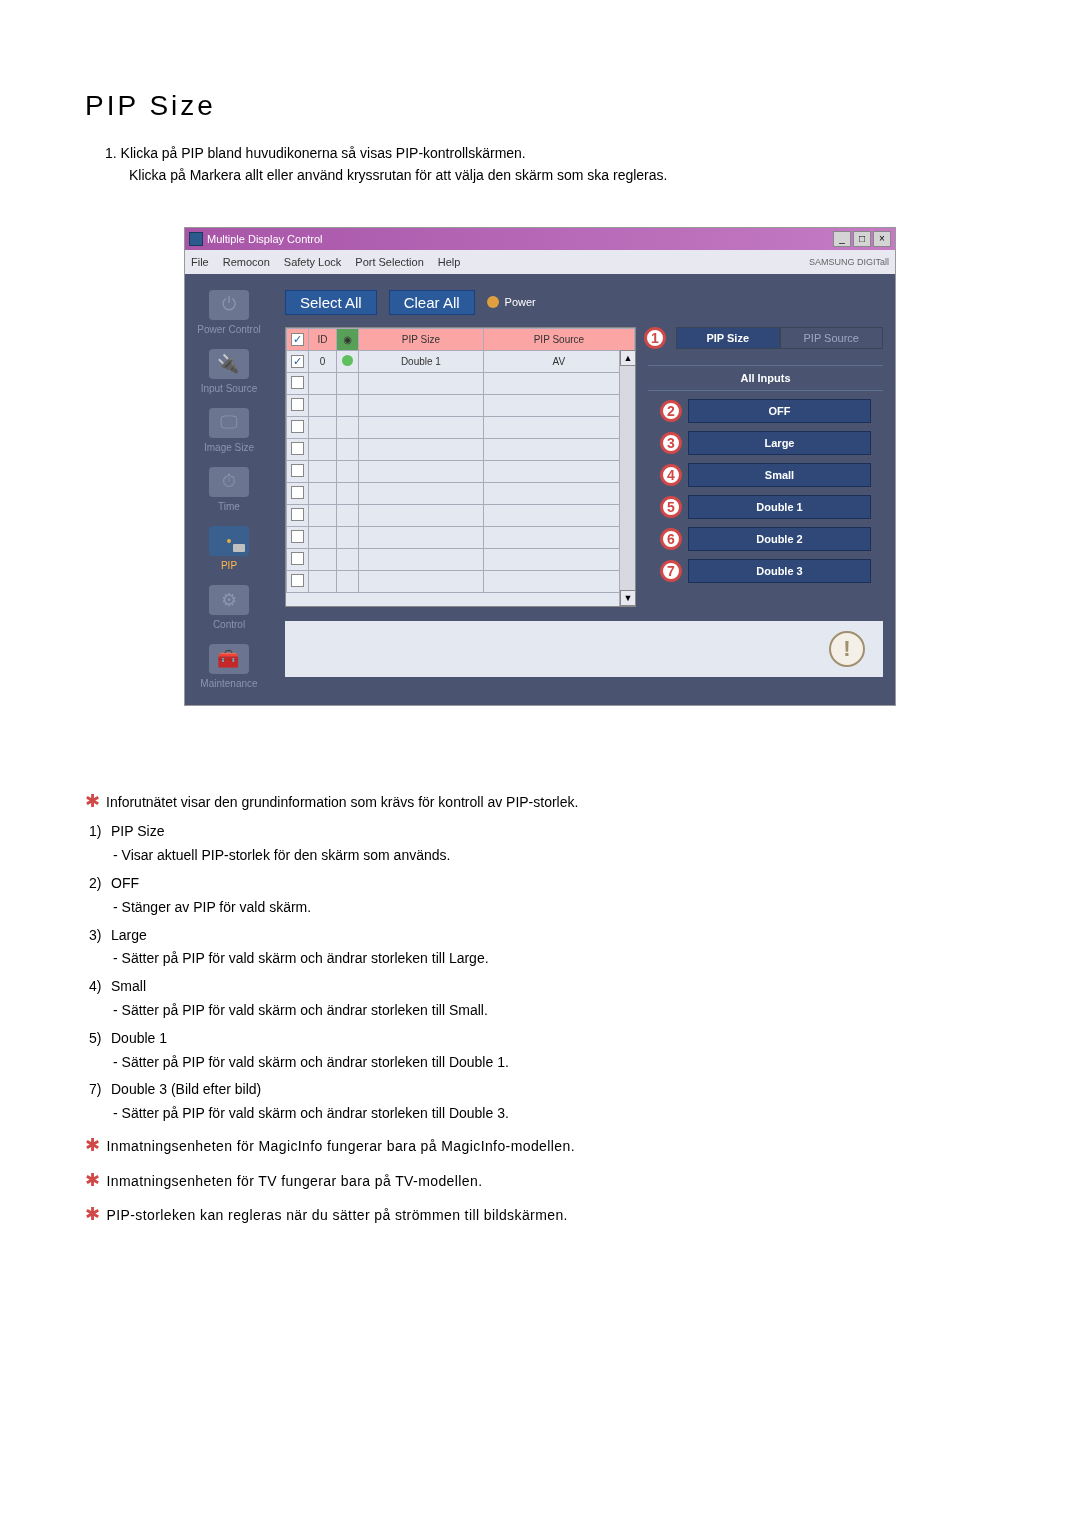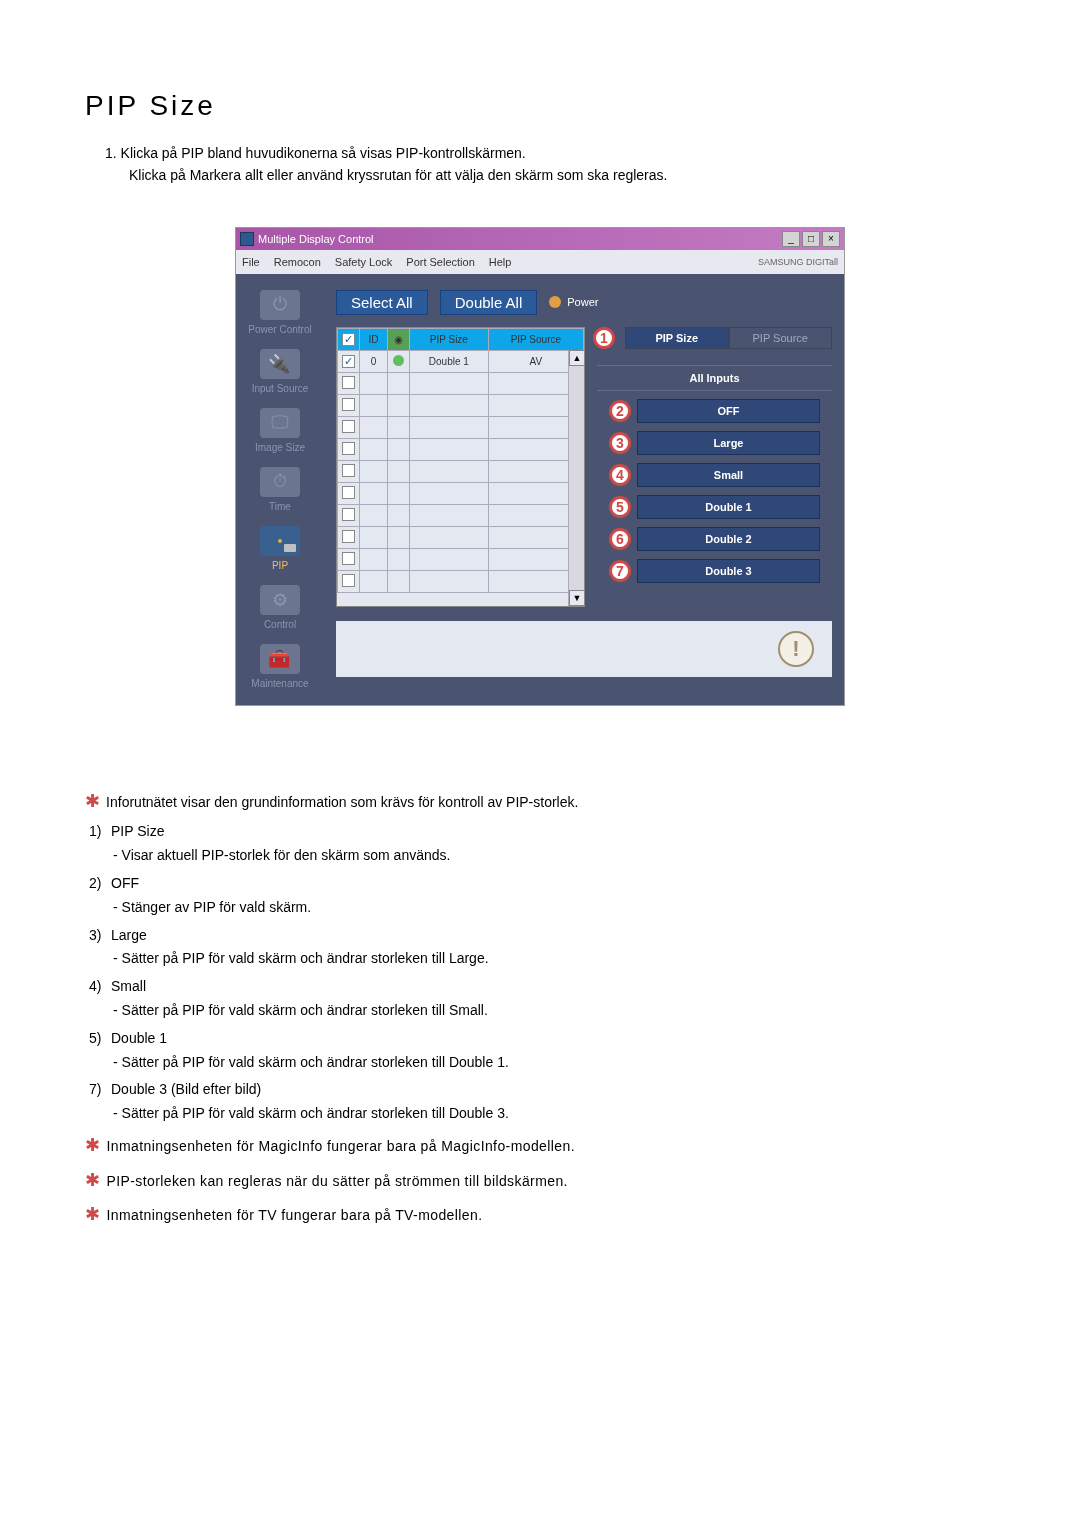--- a/index.html
+++ b/index.html
@@ -17,21 +17,21 @@
   margin-bottom: 20px;
 }
 .instructions {
   font-size: 14px;
   line-height: 1.6;
   margin-bottom: 40px;
 }
 .instructions li { margin-left: 20px; }
 .instructions .indent { margin-left: 24px; }
 .app-window {
-  width: 610px;
+  width: 712px;
   margin: 16px auto 80px;
   border: 1px solid #999;
   background: #4a5470;
   font-size: 11px;
 }
 .titlebar {
   background: linear-gradient(to right, #a855a8, #c47bc4);
   height: 22px;
   display: flex;
   align-items: center;
@@ -127,21 +127,21 @@
   font-size: 10px;
   color: #333;
 }
 .grid-table th, .grid-table td {
   border: 1px solid #aab;
   height: 22px;
   text-align: center;
   padding: 0 4px;
   background: #e4e8f0;
 }
-.grid-table th { background: #0ea5e9; font-weight: normal; }
+.grid-table th { background: #fca5a5; font-weight: normal; }
 .cb { width: 13px; height: 13px; border: 1px solid #888; background: #fff; display: inline-block; }
 .cb.checked::after { content: "✓"; font-size: 11px; color: #2060a0; display: block; line-height: 11px; }
 .status-dot { width: 11px; height: 11px; background: #60c060; border-radius: 50%; display: inline-block; }
 .scroll-track {
   position: absolute;
   right: 0;
   top: 22px;
   bottom: 0;
   width: 16px;
   background: #d8d8e0;
@@ -311,21 +311,21 @@
       </div>
       <div class="side-item">
         <div class="side-icon">🧰</div>
         <span>Maintenance</span>
       </div>
     </div>
 
     <div class="content">
       <div class="toolbar">
         <button class="tbtn">Select All</button>
-        <button class="tbtn">Double All</button>
+        <button class="tbtn">Clear All</button>
         <div class="busy">
           <span class="busy-dot"></span>
           <span>Power</span>
         </div>
       </div>
 
       <div class="content-row">
         <div class="grid-area">
           <table class="grid-table">
             <tbody>
@@ -475,15 +475,15 @@
       <div class="sub">- Sätter på PIP för vald skärm och ändrar storleken till Large.</div></li>
     <li><span class="num">4)</span><span>Small</span>
       <div class="sub">- Sätter på PIP för vald skärm och ändrar storleken till Small.</div></li>
     <li><span class="num">5)</span><span>Double 1</span>
       <div class="sub">- Sätter på PIP för vald skärm och ändrar storleken till Double 1.</div></li>
     <li><span class="num">7)</span><span>Double 3 (Bild efter bild)</span>
       <div class="sub">- Sätter på PIP för vald skärm och ändrar storleken till Double 3.</div></li>
   </ol>
 
   <div class="item bold-note"><span class="star">✱</span><span>Inmatningsenheten för MagicInfo fungerar bara på MagicInfo-modellen.</span></div>
+  <div class="item bold-note"><span class="star">✱</span><span>Inmatningsenheten för TV fungerar bara på TV-modellen.</span></div>
   <div class="item bold-note"><span class="star">✱</span><span>PIP-storleken kan regleras när du sätter på strömmen till bildskärmen.</span></div>
-  <div class="item bold-note"><span class="star">✱</span><span>Inmatningsenheten för TV fungerar bara på TV-modellen.</span></div>
 </div>
 
 </body></html>

